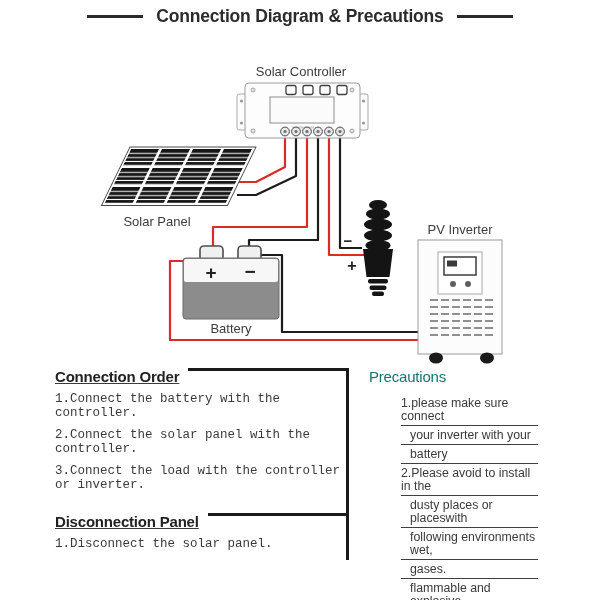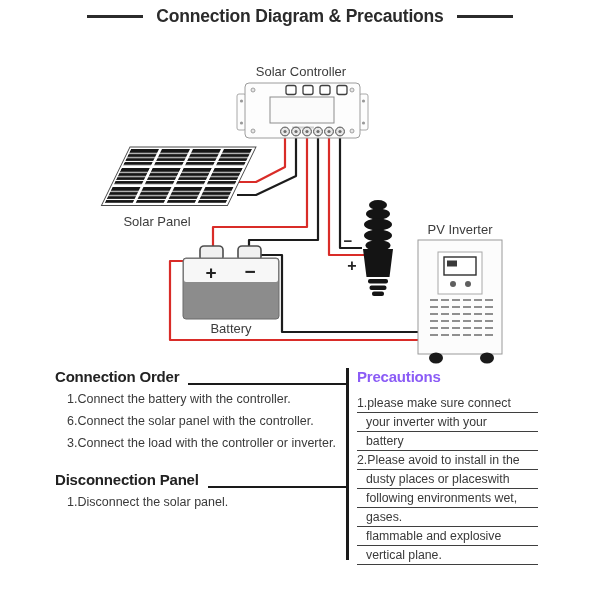--- a/index.html
+++ b/index.html
@@ -14,28 +14,28 @@
   
   .diagram{position:absolute;top:0;left:0;}
   text.dlabel{font-family:"Liberation Sans",sans-serif;font-size:13px;fill:#3c3c3c;}
   text.sign{font-family:"Liberation Sans",sans-serif;font-weight:bold;fill:#222;}
 
   
   .info{position:absolute;top:366px;left:0;width:600px;height:234px;font-size:12.5px;color:#3a3a3a;}
   .vdivider{position:absolute;left:346px;top:2px;width:2.5px;height:192px;background:#1a1a1a;}
   .col-left{position:absolute;left:55px;top:2px;width:291px;}
   .col-right{position:absolute;left:357px;top:2px;width:181px;}
-  .sec-head{display:flex;align-items:flex-end;}
+  .sec-head{display:flex;align-items:flex-start;text-decoration:underline;}
   .sec-head .htxt{font-size:15px;font-weight:bold;color:#222;letter-spacing:-0.2px;white-space:nowrap;}
   .sec-head .hline{flex:1;height:2.5px;background:#1a1a1a;margin-left:9px;}
-  .olist{margin:7px 0 0 12px;}
+  .olist{margin:7px 0 0 0;font-family:Liberation Mono, monospace;}
   .olist .oitem{margin-bottom:8px;line-height:14px;}
   .gap{height:13px;}
-  .prec-head{font-size:15px;font-weight:bold;color:#8b5cf6;margin:0 0 11px 0;letter-spacing:-0.2px;}
-  .pline{border-bottom:1.5px solid #3f3f3f;padding:1px 0 2px 0;margin-bottom:2px;font-size:12.3px;line-height:13px;}
+  .prec-head{font-size:15px;font-weight:normal;color:#0f766e;margin:0 0 11px 12px;letter-spacing:-0.2px;}
+  .pline{border-bottom:1.5px solid #3f3f3f;padding:1px 0 2px 0;margin-bottom:2px;font-size:12.3px;line-height:13px;margin-left:44px;}
   .pline.indent{padding-left:9px;}
 </style>
 </head>
 <body>
 
 <div class="page">
 
   <div class="hdr">
     <span class="dash"></span>
     <h1>Connection Diagram &amp; Precautions</h1>
@@ -192,21 +192,21 @@
   <div class="info">
     <div class="vdivider"></div>
 
     <div class="col-left">
       <div class="sec-head">
         <span class="htxt">Connection Order</span>
         <span class="hline"></span>
       </div>
       <div class="olist">
         <div class="oitem">1.Connect the battery with the controller.</div>
-        <div class="oitem">6.Connect the solar panel with the controller.</div>
+        <div class="oitem">2.Connect the solar panel with the controller.</div>
         <div class="oitem">3.Connect the load with the controller or inverter.</div>
       </div>
       <div class="gap"></div>
       <div class="sec-head">
         <span class="htxt">Disconnection Panel</span>
         <span class="hline"></span>
       </div>
       <div class="olist">
         <div class="oitem">1.Disconnect the solar panel.</div>
       </div>

